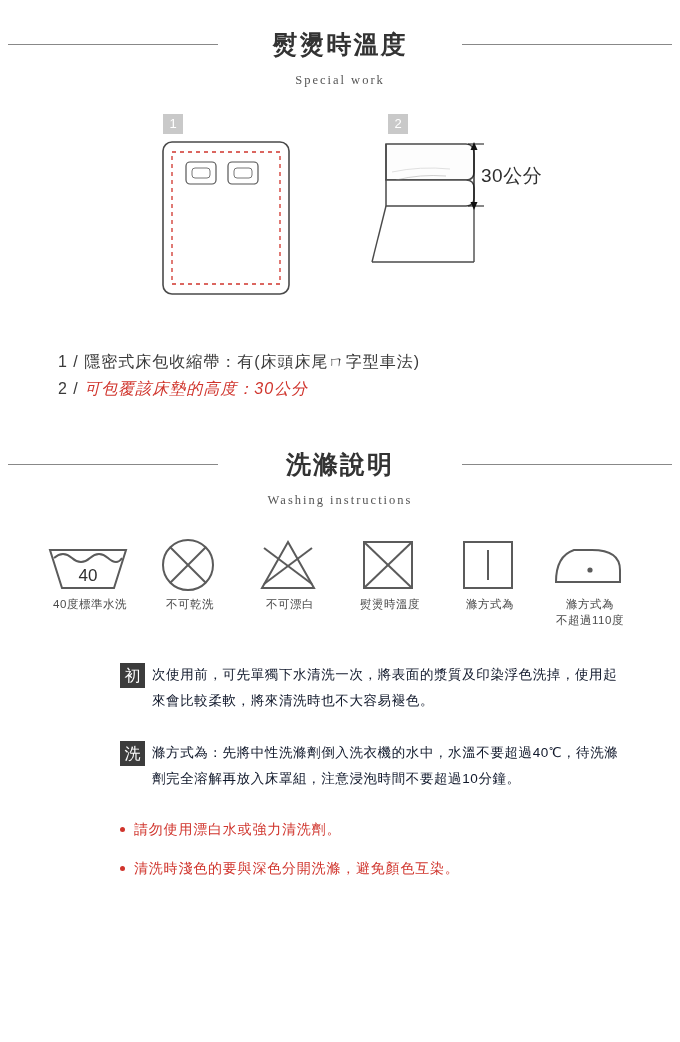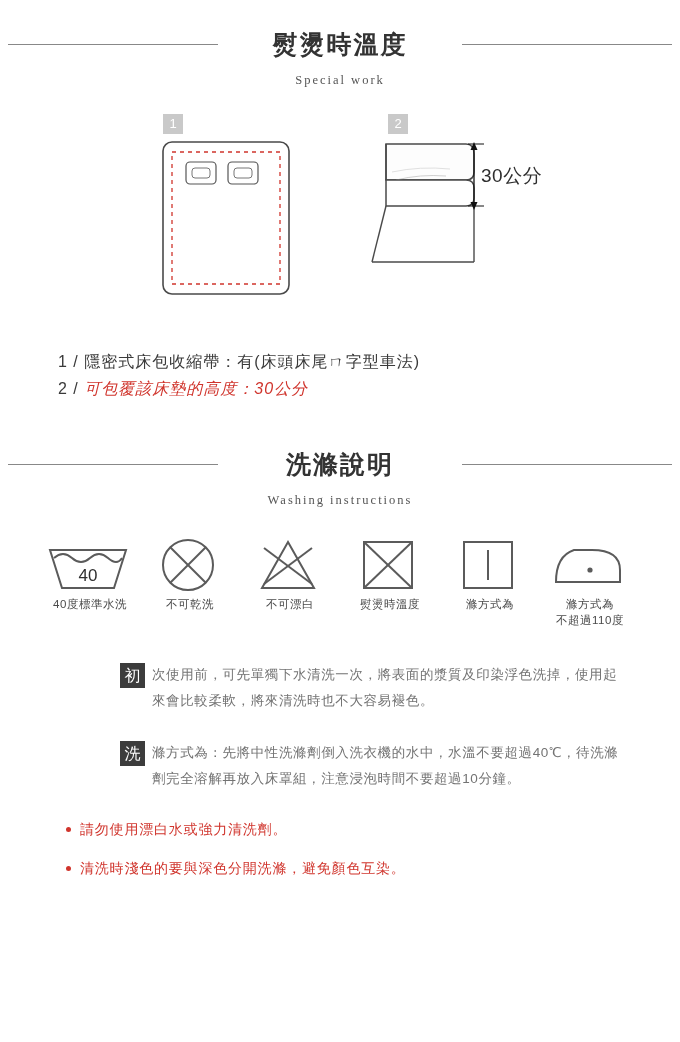--- a/index.html
+++ b/index.html
@@ -122,27 +122,27 @@
     color: #fff;
     font-size: 16px;
     line-height: 25px;
     text-align: center;
     margin-right: 7px;
     margin-top: 1px;
   }
   .note-body {
     font-size: 13.5px;
     line-height: 26px;
-    color: #737373;
+    color: #0f172a;
     letter-spacing: 0.6px;
   }
 
   .bullets {
     margin-top: 20px;
-    padding-left: 66px;
+    padding-left: 120px;
   }
   .bullet-row {
     display: flex;
     align-items: flex-start;
     margin-bottom: 17px;
   }
   .dot {
     width: 5px;
     height: 5px;
     border-radius: 50%;

